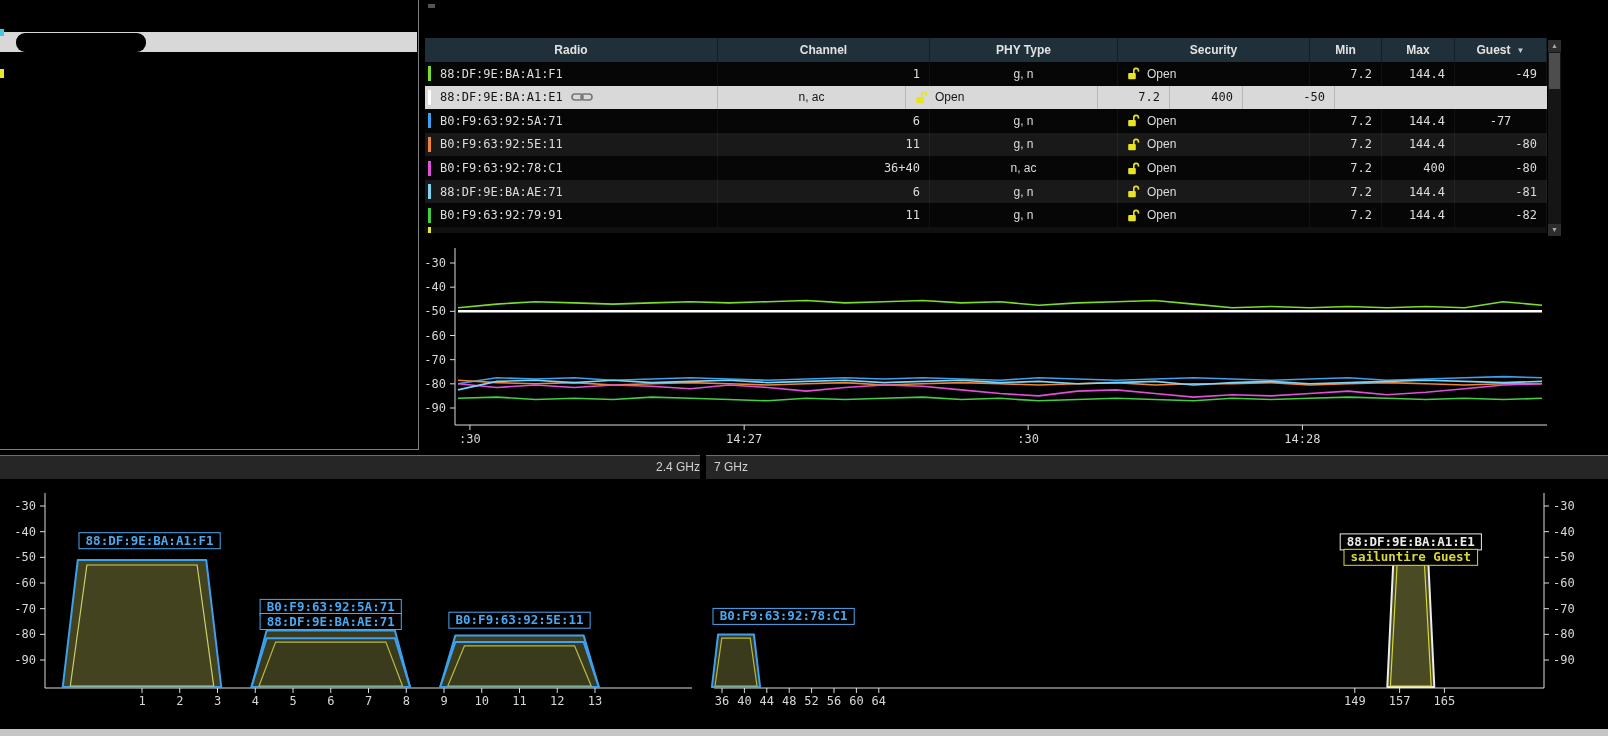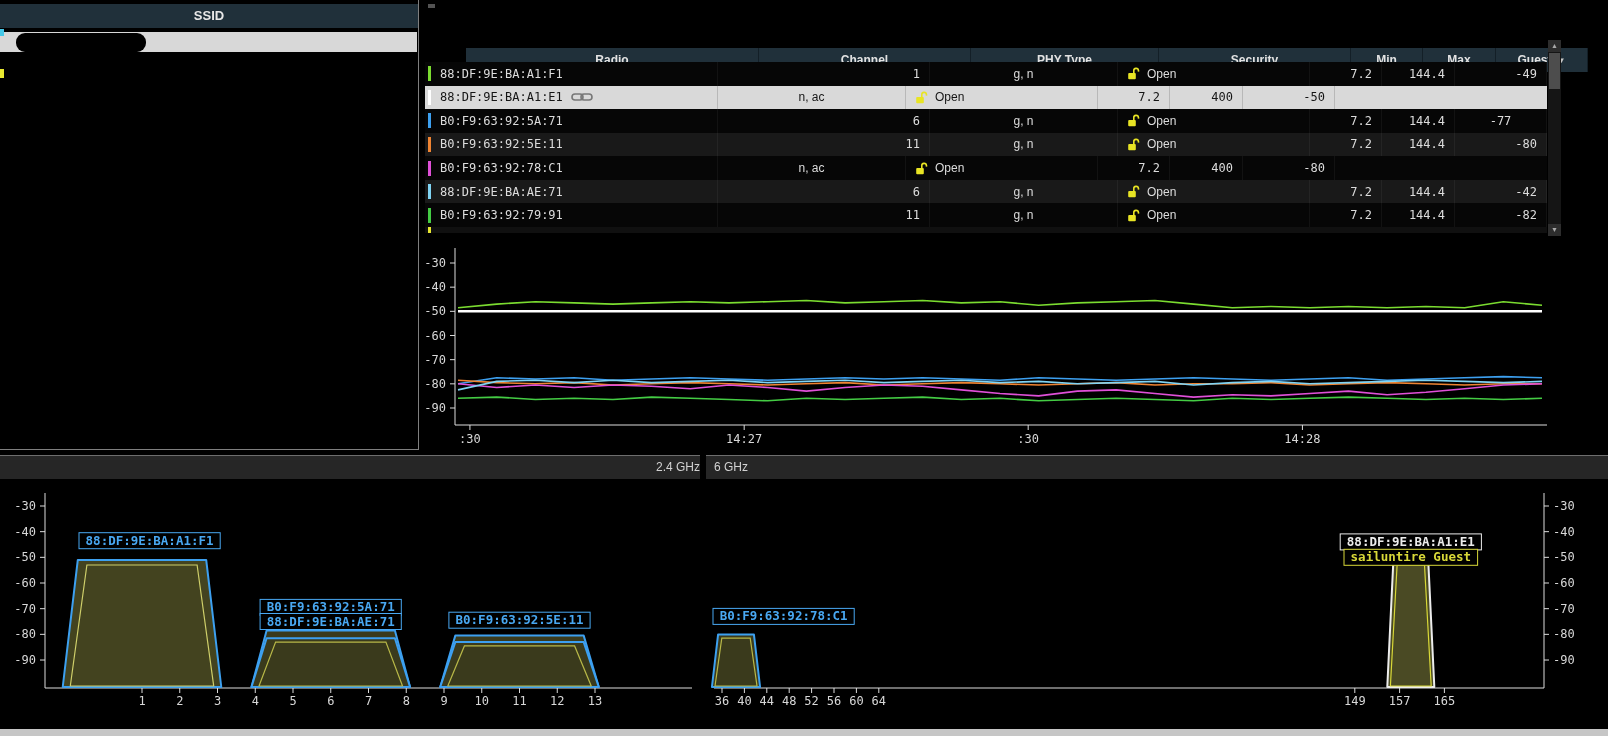--- a/index.html
+++ b/index.html
@@ -14,21 +14,21 @@
                color:#e8e8e8;font-weight:bold;font-size:13px;text-align:center;line-height:24px;}
   .ssid-selected-row{position:absolute;left:0;top:32px;width:417px;height:20px;background:#d8d8d8;}
   .redaction{position:absolute;left:0;top:28px;}
   .ssid-mark{position:absolute;left:0;width:4px;}
   .ssid-mark.cyan{top:29px;height:7px;}
   .ssid-mark.yellow{top:69px;height:9px;}
 
   
   .right-panel{position:absolute;left:425px;top:0;width:1183px;height:453px;background:#000;}
   .artifact{position:absolute;left:3px;top:4px;width:7px;height:4px;background:#8a8a8a;opacity:.6;}
-  .thead{position:absolute;left:0;top:48px;width:1122px;height:24px;display:flex;background:#20303a;margin-left:41px;}
+  .thead{position:absolute;left:0;top:38px;width:1122px;height:24px;display:flex;background:#20303a;}
   .th{box-sizing:border-box;height:24px;font-weight:bold;font-size:12px;color:#e2e2e2;
       display:flex;align-items:center;justify-content:center;gap:6px;border-right:1px solid #131f27;}
   .sort{font-size:8px;color:#c8c8c8;}
   .tbody{position:absolute;left:0;top:62px;width:1122px;}
   .trow{display:flex;height:23.57px;align-items:stretch;font-size:12px;color:#dcdcdc;}
   .trow.odd{background:#060606;} .trow.even{background:#191919;}
   .trow.selected{background:#d9d9d9;color:#151515;}
   .td{box-sizing:border-box;display:flex;align-items:center;padding:0 9px;
       border-right:1px solid rgba(255,255,255,.05);overflow:hidden;white-space:nowrap;}
   .trow.selected .td{border-right-color:rgba(0,0,0,.15);}
@@ -48,23 +48,20 @@
   .band-24{left:0;width:700px;text-align:right;}
   .band-5{left:706px;width:902px;}
   .band-header{height:23px;background:#262626;color:#d2d2d2;font-size:12px;line-height:23px;padding-left:8px;}
   .band-svg{display:block;}
   .bottom-edge{position:absolute;left:0;top:729px;width:1608px;height:7px;background:#c6c6c6;}
 </style>
 </head>
 <body>
 
 <section class="ssid-panel">
-  <div class="ssid-header">
-    <span>SSID</span>
-  </div>
   <div class="ssid-selected-row"></div>
   <svg class="redaction" width="418" height="52" viewBox="0 0 418 52">
     <rect x="16" y="5" width="130" height="19" rx="9" fill="#000"></rect>
     <rect x="30" y="14" width="94" height="26" rx="12" fill="#000"></rect>
   </svg>
   <div class="ssid-mark cyan" style="background: rgb(69, 200, 232);"></div>
   <div class="ssid-mark yellow" style="background: rgb(232, 232, 48);"></div>
 </section>
 
 <section class="right-panel">
@@ -205,20 +202,23 @@
         </div>
         <div class="td right" style="width: 92px;">
           <span class="mono">-80</span>
         </div>
       </div>
       <div class="trow odd">
         <div class="td" style="width: 293px; padding-left: 3px;">
           <span class="indicator" style="background: rgb(224, 80, 216);"></span>
           <span class="mono">B0:F9:63:92:78:C1</span>
         </div>
+        <div class="td right" style="width: 212px;">
+          <span class="mono">36+40</span>
+        </div>
         <div class="td center" style="width: 188px;">
           <span>n, ac</span>
         </div>
         <div class="td" style="width: 192px;">
           <svg width="14" height="13" viewBox="0 0 14 13" style="margin-right:6px;flex:none">
             <path d="M6.8 6.2 V3.9 a2.3 2.3 0 0 1 4.6 -0.4 l0.2 1.2" fill="none" stroke="#e8e424" stroke-width="1.6"></path>
             <rect x="1.2" y="6" width="7.6" height="6.2" rx="1" fill="#e8e424"></rect>
           </svg>
           <span>Open</span>
         </div>
@@ -250,21 +250,21 @@
           </svg>
           <span>Open</span>
         </div>
         <div class="td right" style="width: 72px;">
           <span class="mono">7.2</span>
         </div>
         <div class="td right" style="width: 73px;">
           <span class="mono">144.4</span>
         </div>
         <div class="td right" style="width: 92px;">
-          <span class="mono">-42</span>
+          <span class="mono">-81</span>
         </div>
       </div>
       <div class="trow odd">
         <div class="td" style="width: 293px; padding-left: 3px;">
           <span class="indicator" style="background: rgb(68, 204, 68);"></span>
           <span class="mono">B0:F9:63:92:79:91</span>
         </div>
         <div class="td right" style="width: 212px;">
           <span class="mono">11</span>
         </div>
@@ -398,21 +398,21 @@
         <text x="330.75" y="146.51500000000001" text-anchor="middle" font-size="12.5" font-family="&quot;DejaVu Sans Mono&quot;, monospace" fill="#49a8f2" font-weight="bold">88:DF:9E:BA:AE:71</text>
       </g>
       <g>
         <rect x="448.9" y="133.2" width="141.2" height="16" fill="#000" stroke="#49a8f2" stroke-width="1"></rect>
         <text x="519.5" y="145.2315" text-anchor="middle" font-size="12.5" font-family="&quot;DejaVu Sans Mono&quot;, monospace" fill="#49a8f2" font-weight="bold">B0:F9:63:92:5E:11</text>
       </g>
     </svg>
 </section>
 
 <section class="band-panel band-5">
-  <div class="band-header">6 GHz</div>
+  <div class="band-header">7 GHz</div>
   <svg id="spec5" class="band-svg" width="902" height="249" viewBox="0 0 902 249">
       <line x1="838" y1="14" x2="838" y2="209" stroke="#dcdcdc"></line>
       <line x1="8" y1="209" x2="838" y2="209" stroke="#dcdcdc"></line>
       <line x1="838" y1="27" x2="843" y2="27" stroke="#dcdcdc"></line>
       <text x="847" y="31" text-anchor="start" font-size="12" font-family="&quot;DejaVu Sans Mono&quot;, monospace" fill="#d8d8d8" font-weight="normal">-30</text>
       <line x1="838" y1="52.67" x2="843" y2="52.67" stroke="#dcdcdc"></line>
       <text x="847" y="56.67" text-anchor="start" font-size="12" font-family="&quot;DejaVu Sans Mono&quot;, monospace" fill="#d8d8d8" font-weight="normal">-40</text>
       <line x1="838" y1="78.34" x2="843" y2="78.34" stroke="#dcdcdc"></line>
       <text x="847" y="82.34" text-anchor="start" font-size="12" font-family="&quot;DejaVu Sans Mono&quot;, monospace" fill="#d8d8d8" font-weight="normal">-50</text>
       <line x1="838" y1="104.01" x2="843" y2="104.01" stroke="#dcdcdc"></line>

